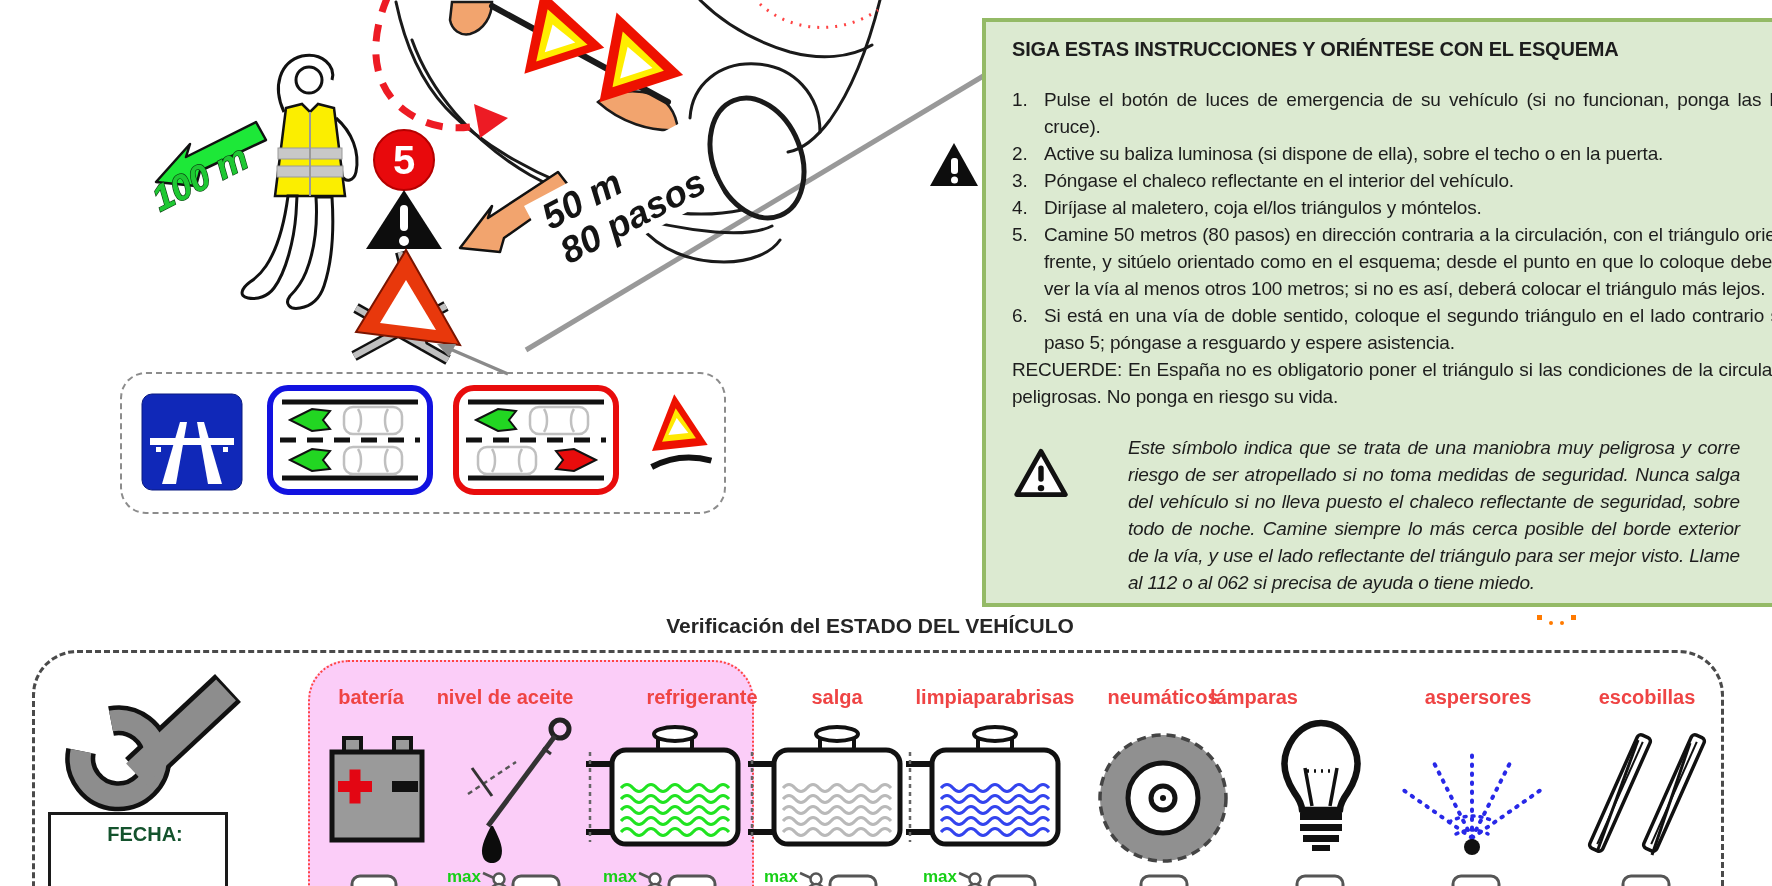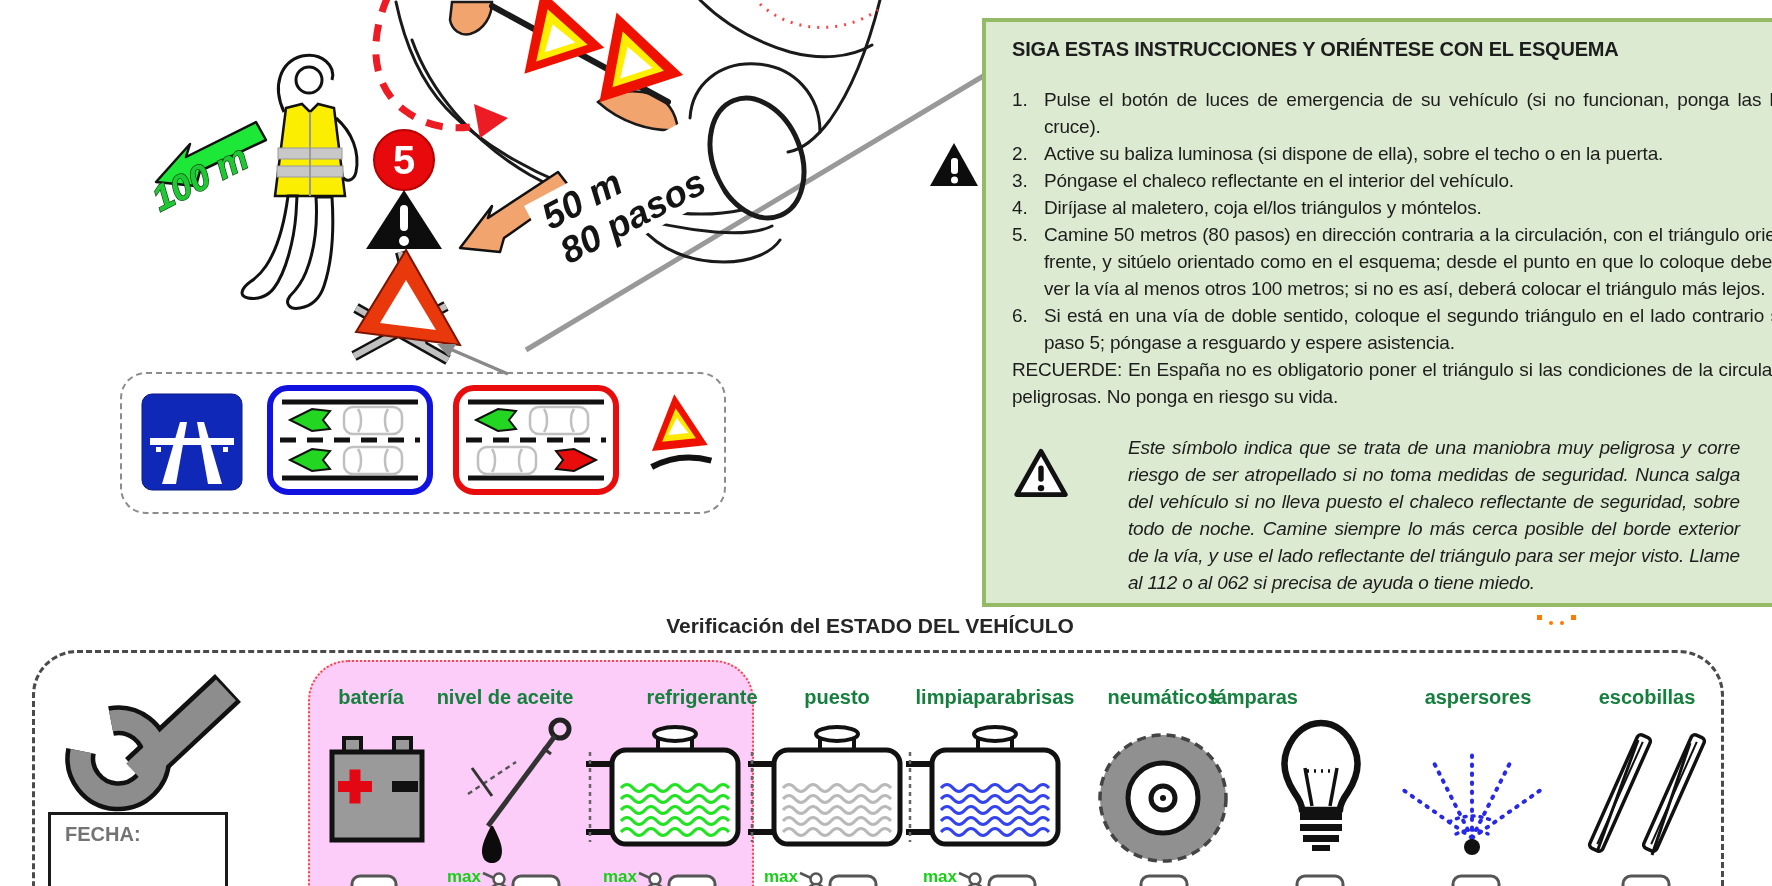--- a/index.html
+++ b/index.html
@@ -30,24 +30,24 @@
              border:2.5px dashed #8c8c8c;border-radius:26px;}
 
   
   .check-title{position:absolute;left:384px;top:614px;width:972px;text-align:center;
                font-weight:bold;font-size:21px;color:#262626;}
   .check-box{position:absolute;left:32px;top:650px;width:1692px;height:240px;box-sizing:border-box;
              border:3px dashed #4a4a4a;border-bottom:none;border-radius:45px 45px 0 0;}
   .pink{position:absolute;left:308px;top:660px;width:446px;height:230px;box-sizing:border-box;
         background:#fbcdf8;border:2.5px dotted #ff4444;border-radius:40px 40px 0 0;}
   .col-h{position:absolute;top:686px;width:180px;text-align:center;
-         font-weight:bold;font-size:20px;color:#15803d;}
+         font-weight:bold;font-size:20px;color:#ef4444;}
   .fecha-box{position:absolute;left:48px;top:812px;width:180px;height:80px;box-sizing:border-box;
              background:#fff;border:3px solid #1a1a1a;}
-  .fecha-box span{display:block;padding:8px 0 0 14px;font-weight:bold;font-size:20px;color:#737373;}
+  .fecha-box span{display:block;padding:8px 0 0 14px;font-weight:bold;font-size:20px;color:#14532d;text-align:center;}
 
   .dots{position:absolute;left:1537px;top:615px;width:44px;height:12px;}
   .dots i{position:absolute;background:#ff7a00;}
   .dots .sq{width:5px;height:5px;}
   .dots .rd{width:4px;height:4px;border-radius:50%;}
 
   svg{display:block;}
 </style>
 </head>
 <body>
@@ -225,21 +225,21 @@
     <i class="sq" style="left:34px;top:0"></i>
 </div>
 
 <div class="check-title">Verificación del ESTADO DEL VEHÍCULO</div>
 <div class="check-box"></div>
 <div class="pink"></div>
 
 <div class="col-h" style="left:281px">batería</div>
 <div class="col-h" style="left:415px">nivel de aceite</div>
 <div class="col-h" style="left:612px">refrigerante</div>
-<div class="col-h" style="left:747px">puesto</div>
+<div class="col-h" style="left:747px">salga</div>
 <div class="col-h" style="left:905px">limpiaparabrisas</div>
 <div class="col-h" style="left:1073px">neumáticos</div>
 <div class="col-h" style="left:1164px">lámparas</div>
 <div class="col-h" style="left:1388px">aspersores</div>
 <div class="col-h" style="left:1557px">escobillas</div>
 
 <div class="fecha-box">
   <span>FECHA:</span>
 </div>
 

